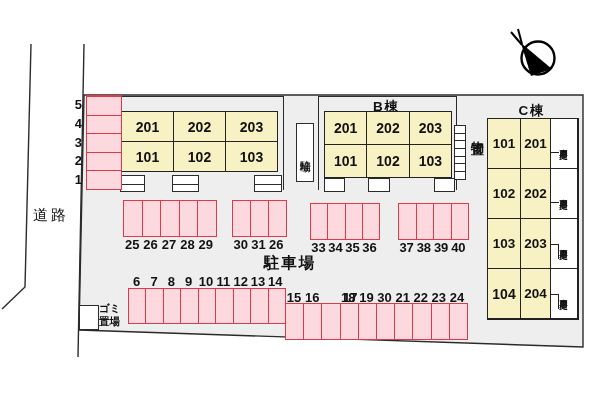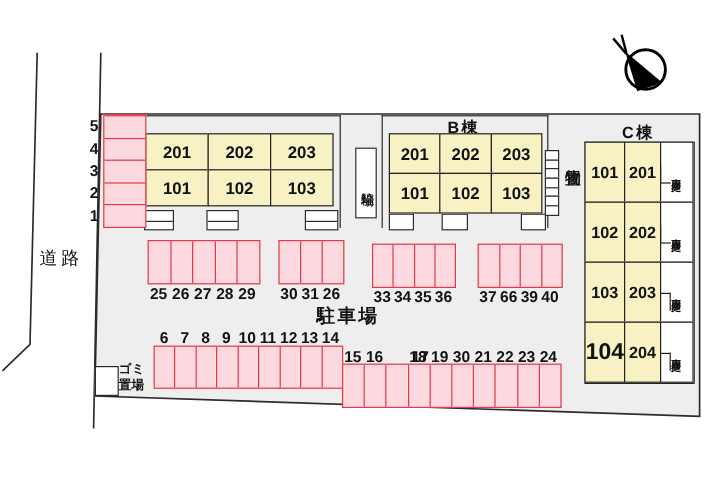--- a/index.html
+++ b/index.html
@@ -110,21 +110,21 @@
       <div class="room-cell" style="font-size: 13.5px;">102</div>
       <div class="room-cell" style="font-size: 13.5px;">202</div>
       <div class="garden-cell">
         <span class="vtext" style="font-size: 8.5px; font-weight: bold;">専用庭</span>
       </div>
       <div class="room-cell" style="font-size: 13.5px;">103</div>
       <div class="room-cell" style="font-size: 13.5px;">203</div>
       <div class="garden-cell">
         <span class="vtext" style="font-size: 8.5px; font-weight: bold;">専用庭</span>
       </div>
-      <div class="room-cell" style="font-size: 19px;">104</div>
+      <div class="room-cell" style="font-size: 14px;">104</div>
       <div class="room-cell" style="font-size: 13.5px;">204</div>
       <div class="garden-cell">
         <span class="vtext" style="font-size: 8.5px; font-weight: bold;">専用庭</span>
       </div>
     </div>
 
   <div class="abs big-label" style="left:240px;top:253px;width:100px;text-align:center;font-size:15.5px;letter-spacing:2px;">駐車場</div>
 
   <div class="abs whitebox" style="left:79px;top:305px;width:18px;height:23px;"></div>
   <div class="abs" style="left:99px;top:302px;font-size:10.5px;line-height:13px;font-weight:bold;">
@@ -175,21 +175,21 @@
       <div class="num" style="left: 324.5px; top: 240px;">34</div>
       <div class="num" style="left: 341.5px; top: 240px;">35</div>
       <div class="num" style="left: 358.5px; top: 240px;">36</div>
       <div class="abs stall-group" style="left: 398px; top: 203px; width: 69px; height: 35px;">
         <div class="stall-cell"></div>
         <div class="stall-cell"></div>
         <div class="stall-cell"></div>
         <div class="stall-cell"></div>
       </div>
       <div class="num" style="left: 395.625px; top: 240px;">37</div>
-      <div class="num" style="left: 412.875px; top: 240px;">66</div>
+      <div class="num" style="left: 412.875px; top: 240px;">38</div>
       <div class="num" style="left: 430.125px; top: 240px;">39</div>
       <div class="num" style="left: 447.375px; top: 240px;">40</div>
       <div class="abs stall-group" style="left: 128px; top: 288px; width: 156px; height: 34px;">
         <div class="stall-cell"></div>
         <div class="stall-cell"></div>
         <div class="stall-cell"></div>
         <div class="stall-cell"></div>
         <div class="stall-cell"></div>
         <div class="stall-cell"></div>
         <div class="stall-cell"></div>

